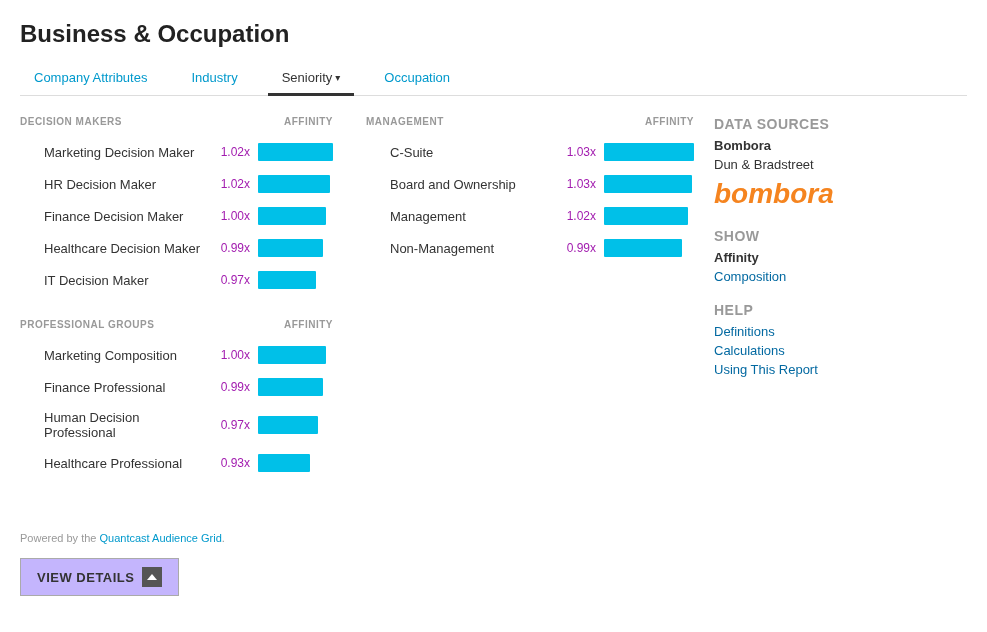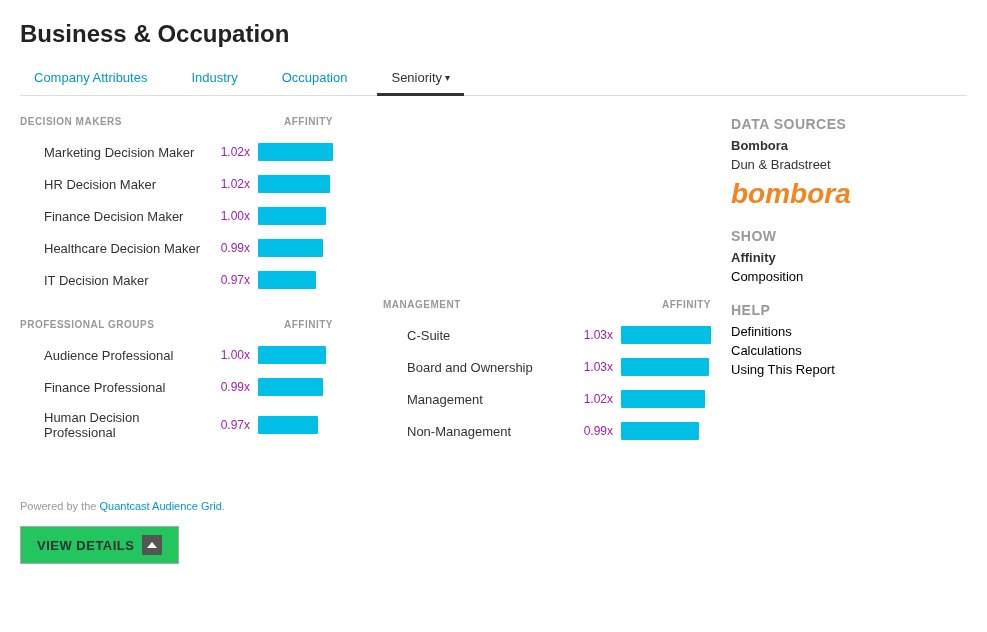--- a/index.html
+++ b/index.html
@@ -29,49 +29,49 @@
     .left-sections { flex: 1; }
     .right-sections { flex: 1; }
 
     .section-block { margin-bottom: 30px; }
 
     
     .sidebar-section { margin-bottom: 18px; }
     .sidebar-label { font-size: 14px; font-weight: bold; color: #999; letter-spacing: 0.5px; text-transform: uppercase; margin-bottom: 6px; }
     .sidebar-item { font-size: 13px; color: #333; margin-bottom: 4px; }
     .sidebar-item.bold { font-weight: bold; }
-    .sidebar-item.link { color: #000000; cursor: pointer; }
+    .sidebar-item.link { color: #0369a1; cursor: pointer; }
 
     .bombora-logo { font-size: 28px; color: #f5841f; font-weight: bold; font-style: italic; margin-top: 6px; margin-bottom: 14px; }
 
     .footer { margin-top: 30px; }
     .powered-by { font-size: 11px; color: #999; margin-bottom: 14px; }
     .powered-by a { color: #0099cc; text-align: right; }
 
-    .view-details-btn { display: flex; align-items: center; gap: 8px; border: 1px solid #aaa; padding: 8px 16px; cursor: pointer; background: #22c55e; font-size: 13px; font-weight: bold; color: #333; letter-spacing: 0.5px; }
+    .view-details-btn { display: flex; align-items: center; gap: 8px; border: 1px solid #aaa; padding: 8px 16px; cursor: pointer; background: #c4b5fd; font-size: 13px; font-weight: bold; color: #333; letter-spacing: 0.5px; }
     .btn-icon { width: 20px; height: 20px; background: #555; display: flex; align-items: center; justify-content: center; }
     .btn-icon svg { fill: white; }
 
-    .columns { display: flex; gap: 50px; align-items: flex-end; }
+    .columns { display: flex; gap: 33px; }
   </style>
 </head>
 <body>
 
 <div class="page">
 
   <div class="page-title">Business &amp; Occupation</div>
 
   <div class="nav-tabs">
     <a class="nav-tab">Company Attributes</a>
     <a class="nav-tab">Industry</a>
-    <a class="nav-tab">Occupation</a>
     <a class="nav-tab active nav-tab-dropdown">
       <span>Seniority</span>
       <span class="dropdown-arrow">▾</span>
     </a>
+    <a class="nav-tab">Occupation</a>
   </div>
 
   <div class="main-layout">
 
     <div class="columns">
 
       <div class="left-sections">
 
         <div class="section-block">
           <div class="section-header">
@@ -117,38 +117,45 @@
             </div>
         </div>
 
         <div class="section-block">
           <div class="section-header">
             <span class="section-title">PROFESSIONAL GROUPS</span>
             <span class="affinity-label">AFFINITY</span>
           </div>
           <div id="professional-groups-rows">
               <div class="data-row">
-        <span class="row-label">Audience Professional</span>
+        <span class="row-label">Marketing Composition</span>
         <span class="row-value">1.00x</span>
         <div class="bar-container">
           <div class="bar" style="width:68px;"></div>
         </div>
       </div>
               <div class="data-row">
         <span class="row-label">Finance Professional</span>
         <span class="row-value">0.99x</span>
         <div class="bar-container">
           <div class="bar" style="width:65px;"></div>
         </div>
       </div>
               <div class="data-row">
         <span class="row-label">Human Decision Professional</span>
         <span class="row-value">0.97x</span>
         <div class="bar-container">
           <div class="bar" style="width:60px;"></div>
+        </div>
+      </div>
+              <div class="data-row">
+        <span class="row-label">Healthcare Professional</span>
+        <span class="row-value">0.93x</span>
+        <div class="bar-container">
+          <div class="bar" style="width:52px;"></div>
         </div>
       </div>
             </div>
         </div>
 
       </div>
 
       <div class="right-sections">
 
         <div class="section-block">

